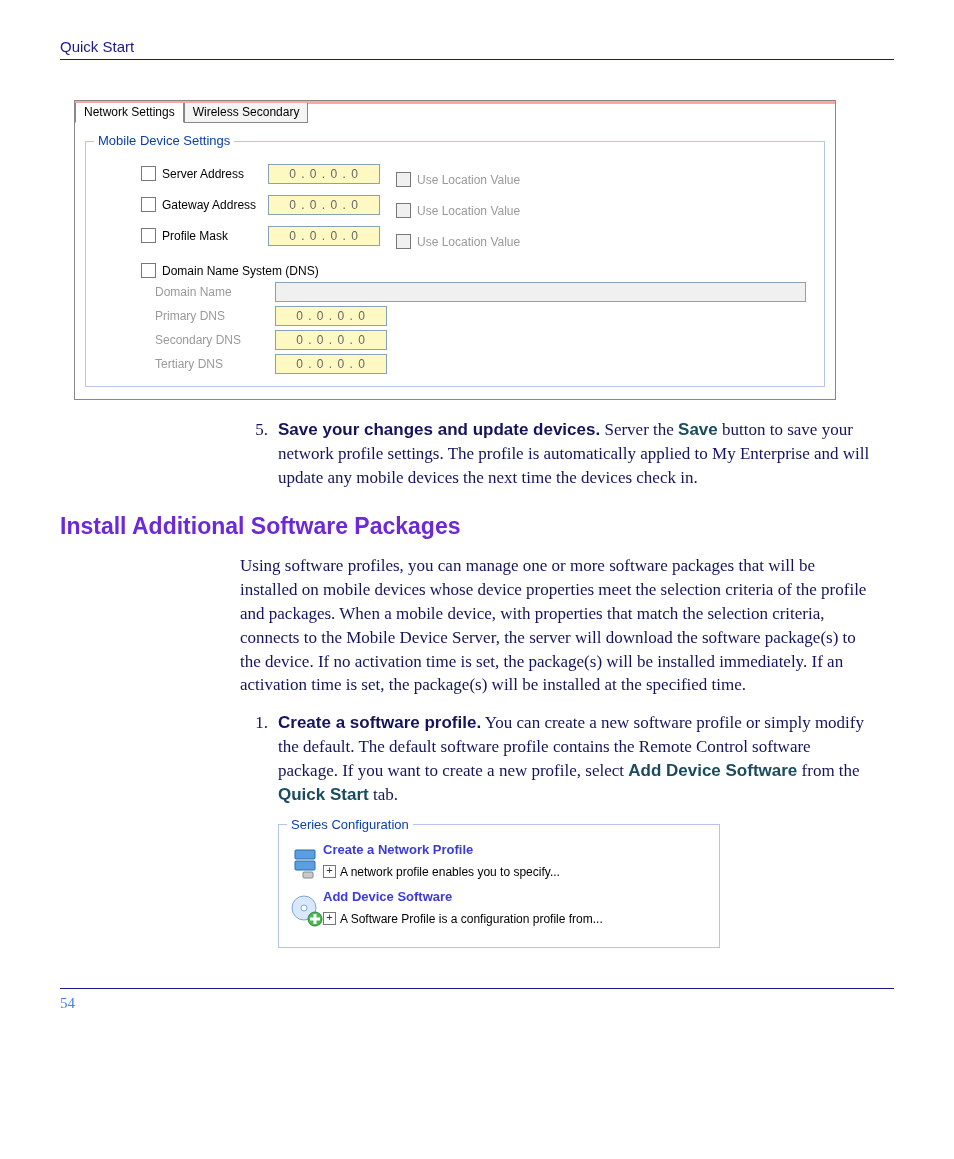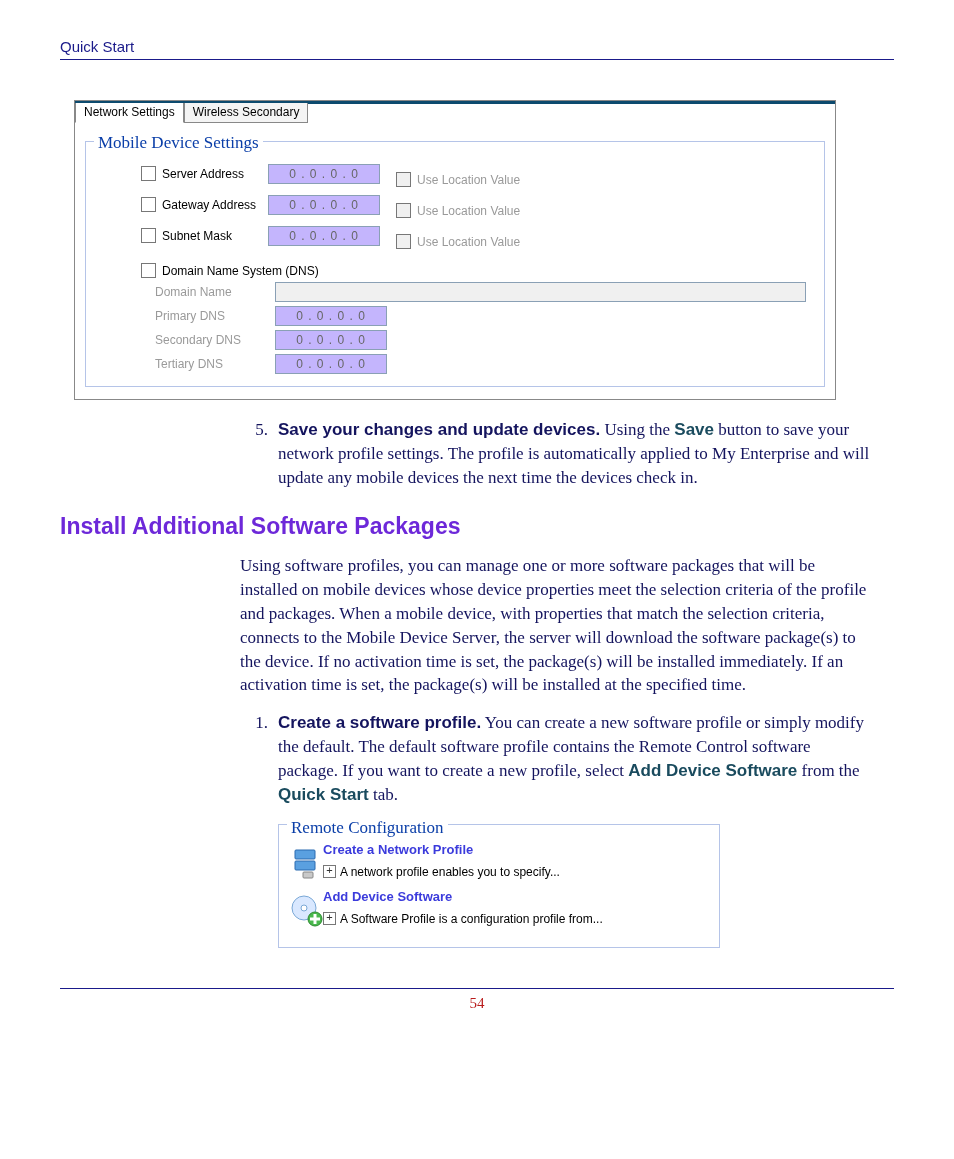--- a/index.html
+++ b/index.html
@@ -31,21 +31,21 @@
     border: 1px solid #888;
     background: #fff;
     width: 760px;
     margin: 40px 0 18px 14px;
     font-family: Tahoma, Arial, sans-serif;
     font-size: 12px;
     color: #000;
   }
   .tabbar {
     display: flex;
-    border-top: 3px solid #0c4a6e;
+    border-top: 3px solid #fca5a5;
   }
   .tab {
     border: 1px solid #888;
     border-top: 0;
     padding: 2px 8px 3px 8px;
     background: #f4f4f4;
     font-size: 12px;
     margin-top: -1px;
   }
   .tab.active {
@@ -61,22 +61,21 @@
     margin-top: 8px;
     padding: 14px 14px 8px 20px;
   }
   .legend-like {
     position: absolute;
     top: -9px;
     left: 8px;
     background: #fff;
     padding: 0 4px;
     color: #0a3ea8;
-    font-size: 17px;
-    font-family: Liberation Serif, serif;
+    font-size: 13px;
   }
   .row {
     display: flex;
     align-items: center;
     gap: 10px;
     margin: 4px 0;
     padding-left: 35px;
   }
   .chkbox {
     display: inline-flex;
@@ -91,21 +90,21 @@
     display: inline-block;
   }
   .chkbox.disabled .box { background: #f0f0f0; }
   .chkbox.disabled { color: #9a9a9a; margin-top: 12px; }
   .field-label-col { width: 96px; }
   .ip-input {
     display: flex;
     width: 110px;
     height: 18px;
     border: 1px solid #8aa0b5;
-    background: #c4b5fd;
+    background: #fef9c3;
     align-items: center;
     justify-content: space-evenly;
     color: #666;
     font-size: 12px;
     letter-spacing: 1px;
   }
   .ip-input span { padding: 0 3px; }
   .right-chk { margin-left: 6px; }
   .spacer-row { height: 6px; }
   .dns-row .chkbox { margin-left: 0; justify-content: flex-end; }
@@ -208,24 +207,24 @@
   }
 
   
   .footer-rule {
     border: 0;
     border-top: 1px solid #1a1a8a;
     margin: 30px 0 6px 0;
   }
   .footer {
     display: flex;
-    justify-content: center;
+    justify-content: flex-start;
     font-family: Georgia, serif;
     font-size: 15px;
-    color: #b91c1c;
+    color: #3b82f6;
   }
   sup { font-size: 0.7em; }
 
   
   svg { display: block; }
 </style>
 </head>
 <body>
 
 <div class="page">
@@ -266,21 +265,21 @@
             </span>
           <span class="chkbox disabled right-chk">
             <span class="box"></span>
             <span>Use Location Value</span>
           </span>
         </div>
 
         <div class="row">
           <span class="chkbox">
             <span class="box"></span>
-            <span class="field-label-col">Subnet Mask</span>
+            <span class="field-label-col">Profile Mask</span>
           </span>
           <span class="ip-input">
               <span>0 . 0 . 0 . 0</span>
             </span>
           <span class="chkbox disabled right-chk">
             <span class="box"></span>
             <span>Use Location Value</span>
           </span>
         </div>
 
@@ -316,38 +315,38 @@
             </span>
         </div>
       </div>
     </div>
   </div>
 
   <div class="body-column">
     <div class="ol-item">
       <div class="ol-num">5.</div>
       <div class="ol-text">
-        <span class="bold-sans">Save your changes and update devices.</span><span> Using the </span><span class="inline-strong">Save</span><span> button to save your network profile settings. The profile is automatically applied to My Enterprise and will update any mobile devices the next time the devices check in.</span>
+        <span class="bold-sans">Save your changes and update devices.</span><span> Server the </span><span class="inline-strong">Save</span><span> button to save your network profile settings. The profile is automatically applied to My Enterprise and will update any mobile devices the next time the devices check in.</span>
       </div>
     </div>
   </div>
 
   <h2 class="section">Install Additional Software Packages</h2>
 
   <div class="body-column">
     <p class="para">Using software profiles, you can manage one or more software packages that will be installed on mobile devices whose device properties meet the selection criteria of the profile and packages. When a mobile device, with properties that match the selection criteria, connects to the Mobile Device Server, the server will download the software package(s) to the device. If no activation time is set, the package(s) will be installed immediately. If an activation time is set, the package(s) will be installed at the specified time.</p>
 
     <div class="ol-item">
       <div class="ol-num">1.</div>
       <div class="ol-text">
         <span class="bold-sans">Create a software profile.</span><span> You can create a new software profile or simply modify the default. The default software profile contains the Remote Control software package. If you want to create a new profile, select </span><span class="inline-strong">Add Device Software</span><span> from the </span><span class="inline-strong">Quick Start</span><span> tab.</span>
 
         
         <div class="profile-config">
-          <span class="legend-like">Remote Configuration</span>
+          <span class="legend-like">Series Configuration</span>
 
           <div class="pc-item">
             <span class="pc-icon">
               <svg viewBox="0 0 34 34">
                 <rect x="6" y="4" width="20" height="9" rx="1" fill="#5aa0e0" stroke="#2a6bb0"></rect>
                 <rect x="6" y="15" width="20" height="9" rx="1" fill="#5aa0e0" stroke="#2a6bb0"></rect>
                 <rect x="14" y="26" width="10" height="6" rx="1" fill="#c9c9c9" stroke="#888"></rect>
               </svg>
             </span>
             <div>

